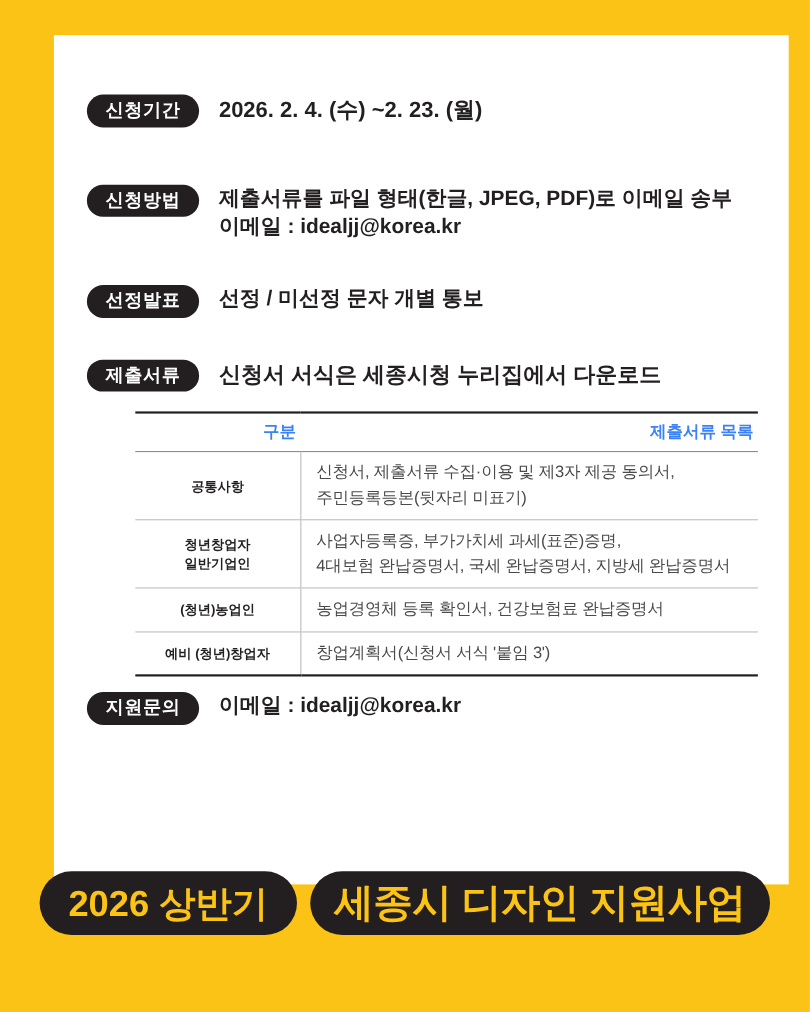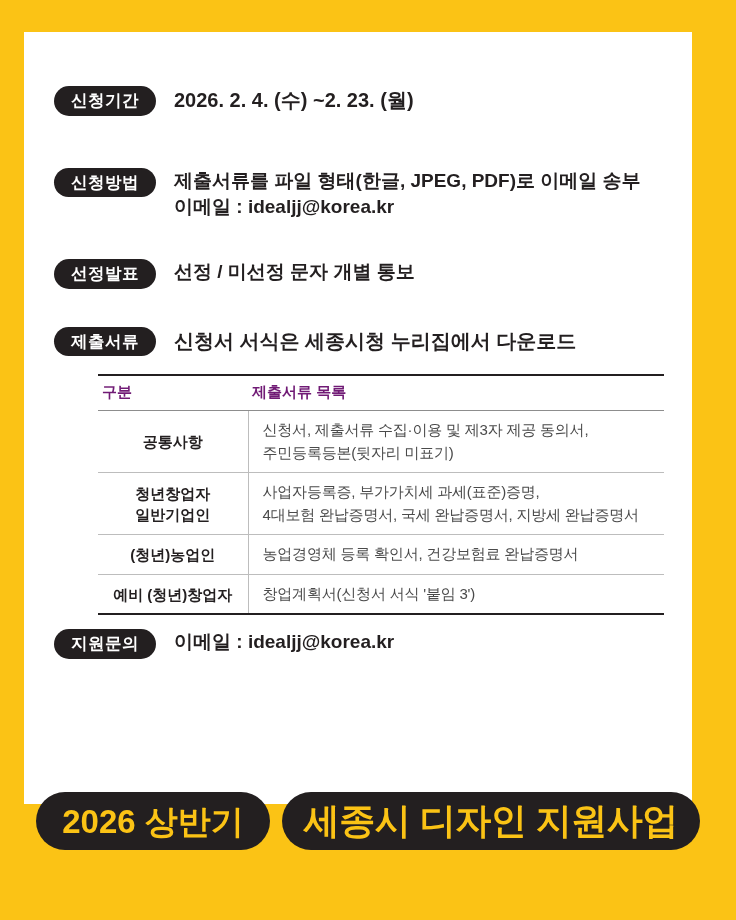--- a/index.html
+++ b/index.html
@@ -12,21 +12,21 @@
     font-family: "Liberation Sans", sans-serif;
     overflow: hidden;
   }
   .poster {
     position: relative;
     width: 736px; height: 920px;
     background: #FBC315;
   }
   .card {
     position: absolute;
-    left: 24px; top: 32px;
+    left: 49px; top: 32px;
     width: 668px; height: 772px;
     background: #ffffff;
   }
   .content {
     padding: 30px 26px 0 30px;
   }
 
   
   .row {
     display: flex;
@@ -80,31 +80,31 @@
     border-top: 1px solid #bdbdbd;
     border-bottom: 1px solid #bdbdbd;
     padding: 8px 6px;
     vertical-align: middle;
   }
   thead th {
     border-top: 2px solid #231f20;
     border-bottom: 1px solid #8d8d8d;
     font-size: 15px;
     font-weight: bold;
-    color: #701a75;
-    text-align: left;
+    color: #3b82f6;
+    text-align: right;
     padding: 7px 4px 8px;
   }
   tbody tr:last-child td {
     border-bottom: 2px solid #231f20;
   }
   .col-cat { width: 150px; }
   td.cat {
     text-align: center;
-    font-size: 15px;
+    font-size: 12px;
     font-weight: bold;
     color: #231f20;
     line-height: 1.4;
     border-right: 1px solid #bdbdbd;
   }
   td.list {
     font-size: 15px;
     color: #4a4a4a;
     line-height: 1.5;
     padding-left: 14px;

